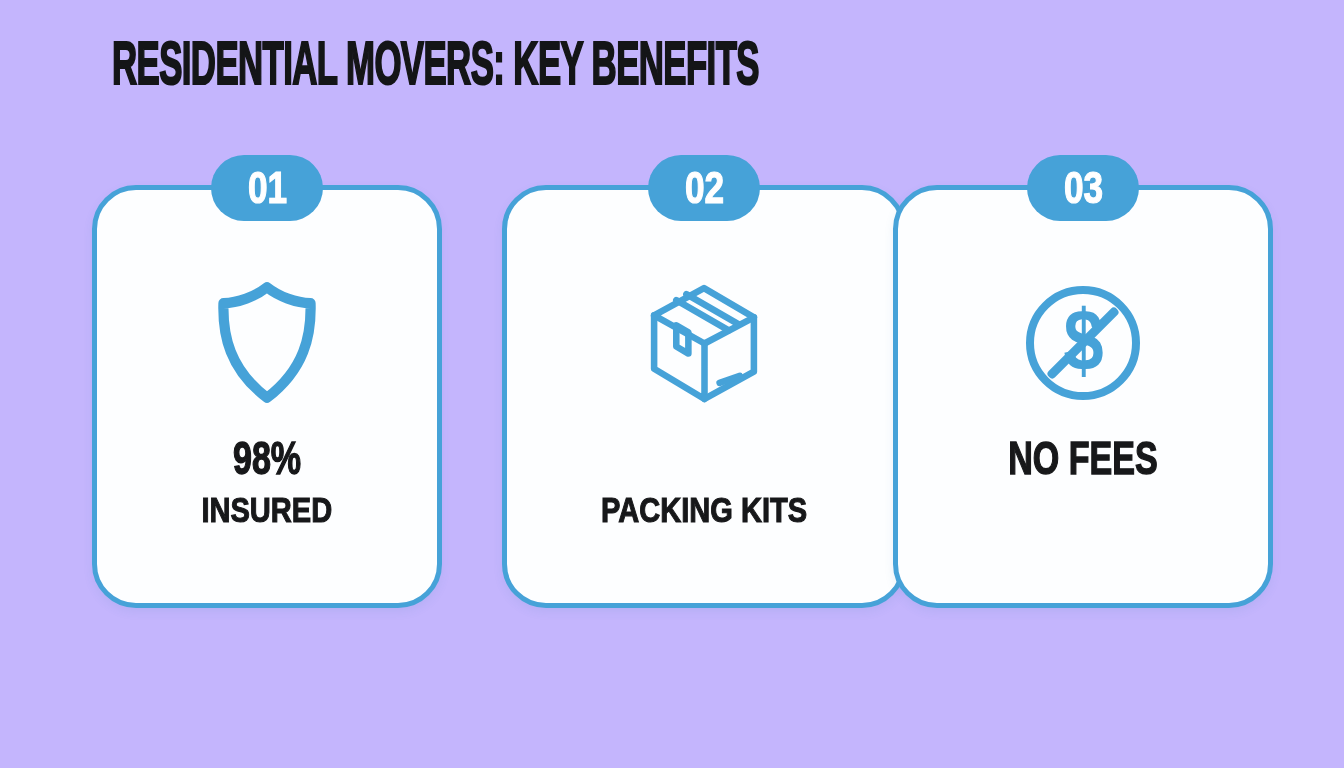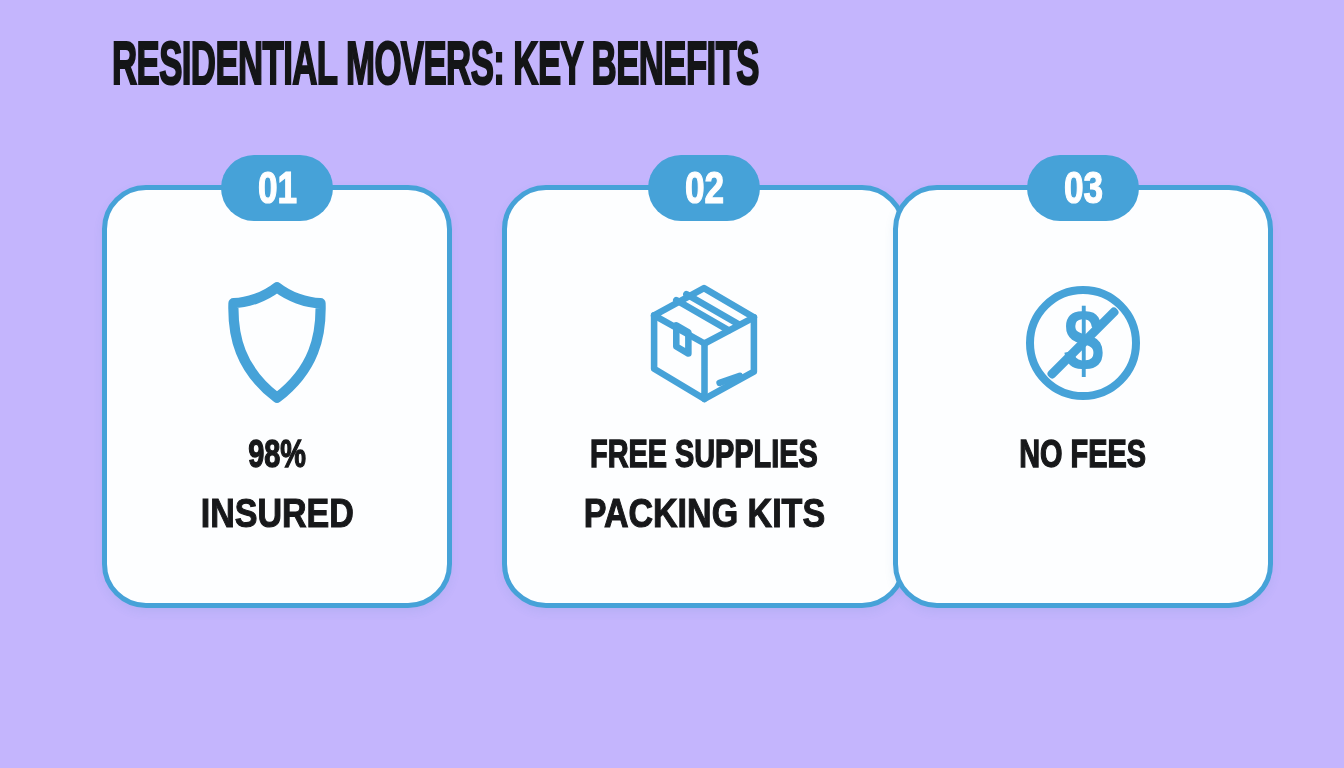--- a/index.html
+++ b/index.html
@@ -24,21 +24,21 @@
     white-space:nowrap;
   }
   
   .card {
     position:absolute; top:185px; height:423px;
     background:#fdfeff;
     border:5px solid #46a2d8;
     border-radius:44px;
     box-shadow:0 4px 10px rgba(70,130,180,0.10);
   }
-  .card.c1 { left:102px; width:350px; }
+  .card.c1 { left:92px; width:350px; }
   .card.c2 { left:502px; width:404px;text-decoration:underline; }
   .card.c3 { left:893px; width:380px; }
 
   .badge {
     position:absolute; top:-35px; left:50%;
     transform:translateX(-50%);
     width:112px; height:66px;
     background:#46a2d8; border-radius:33px;
     display:flex; align-items:center; justify-content:center;
   }
@@ -71,22 +71,22 @@
     position:absolute; left:50%; top:50%;
     width:96px; height:9px; border-radius:4px;
     background:#46a2d8;
     transform:translate(-50%,-50%) rotate(-45deg);
   }
 
   .heading, .subheading {
     position:absolute; left:0; width:100%;
     text-align:center; color:#17181a; line-height:1.15;
   }
-  .heading { top:242px; font-size:39px; }
-  .subheading { top:300px; font-size:41px; }
+  .heading { top:242px; font-size:46px; }
+  .subheading { top:300px; font-size:35px; }
   .heading .cond {
     display:inline-block; font-weight:700; white-space:nowrap;
     transform:scaleX(0.74); transform-origin:center;
     -webkit-text-stroke:1.4px #17181a;
   }
   .subheading .cond {
     display:inline-block; font-weight:700; white-space:nowrap;
     transform:scaleX(0.83); transform-origin:center;
     -webkit-text-stroke:1.1px #17181a;
   }
@@ -128,23 +128,20 @@
         <path d="M113 38 L113 92 L64 119"></path>
 
         <path d="M36 21 L88 51"></path>
         <path d="M46 15 L98 45"></path>
 
         <path d="M36 46 L48 53 L48 74 L36 67 Z"></path>
 
         <path d="M79 103 L99 96"></path>
       </svg>
     </div>
-    <div class="heading">
-      <span class="cond">FREE SUPPLIES</span>
-    </div>
     <div class="subheading">
       <span class="cond">PACKING KITS</span>
     </div>
   </div>
 
   <div class="card c3">
     <div class="badge">
       <span class="badge-num">03</span>
     </div>
     <div class="icon-wrap">

